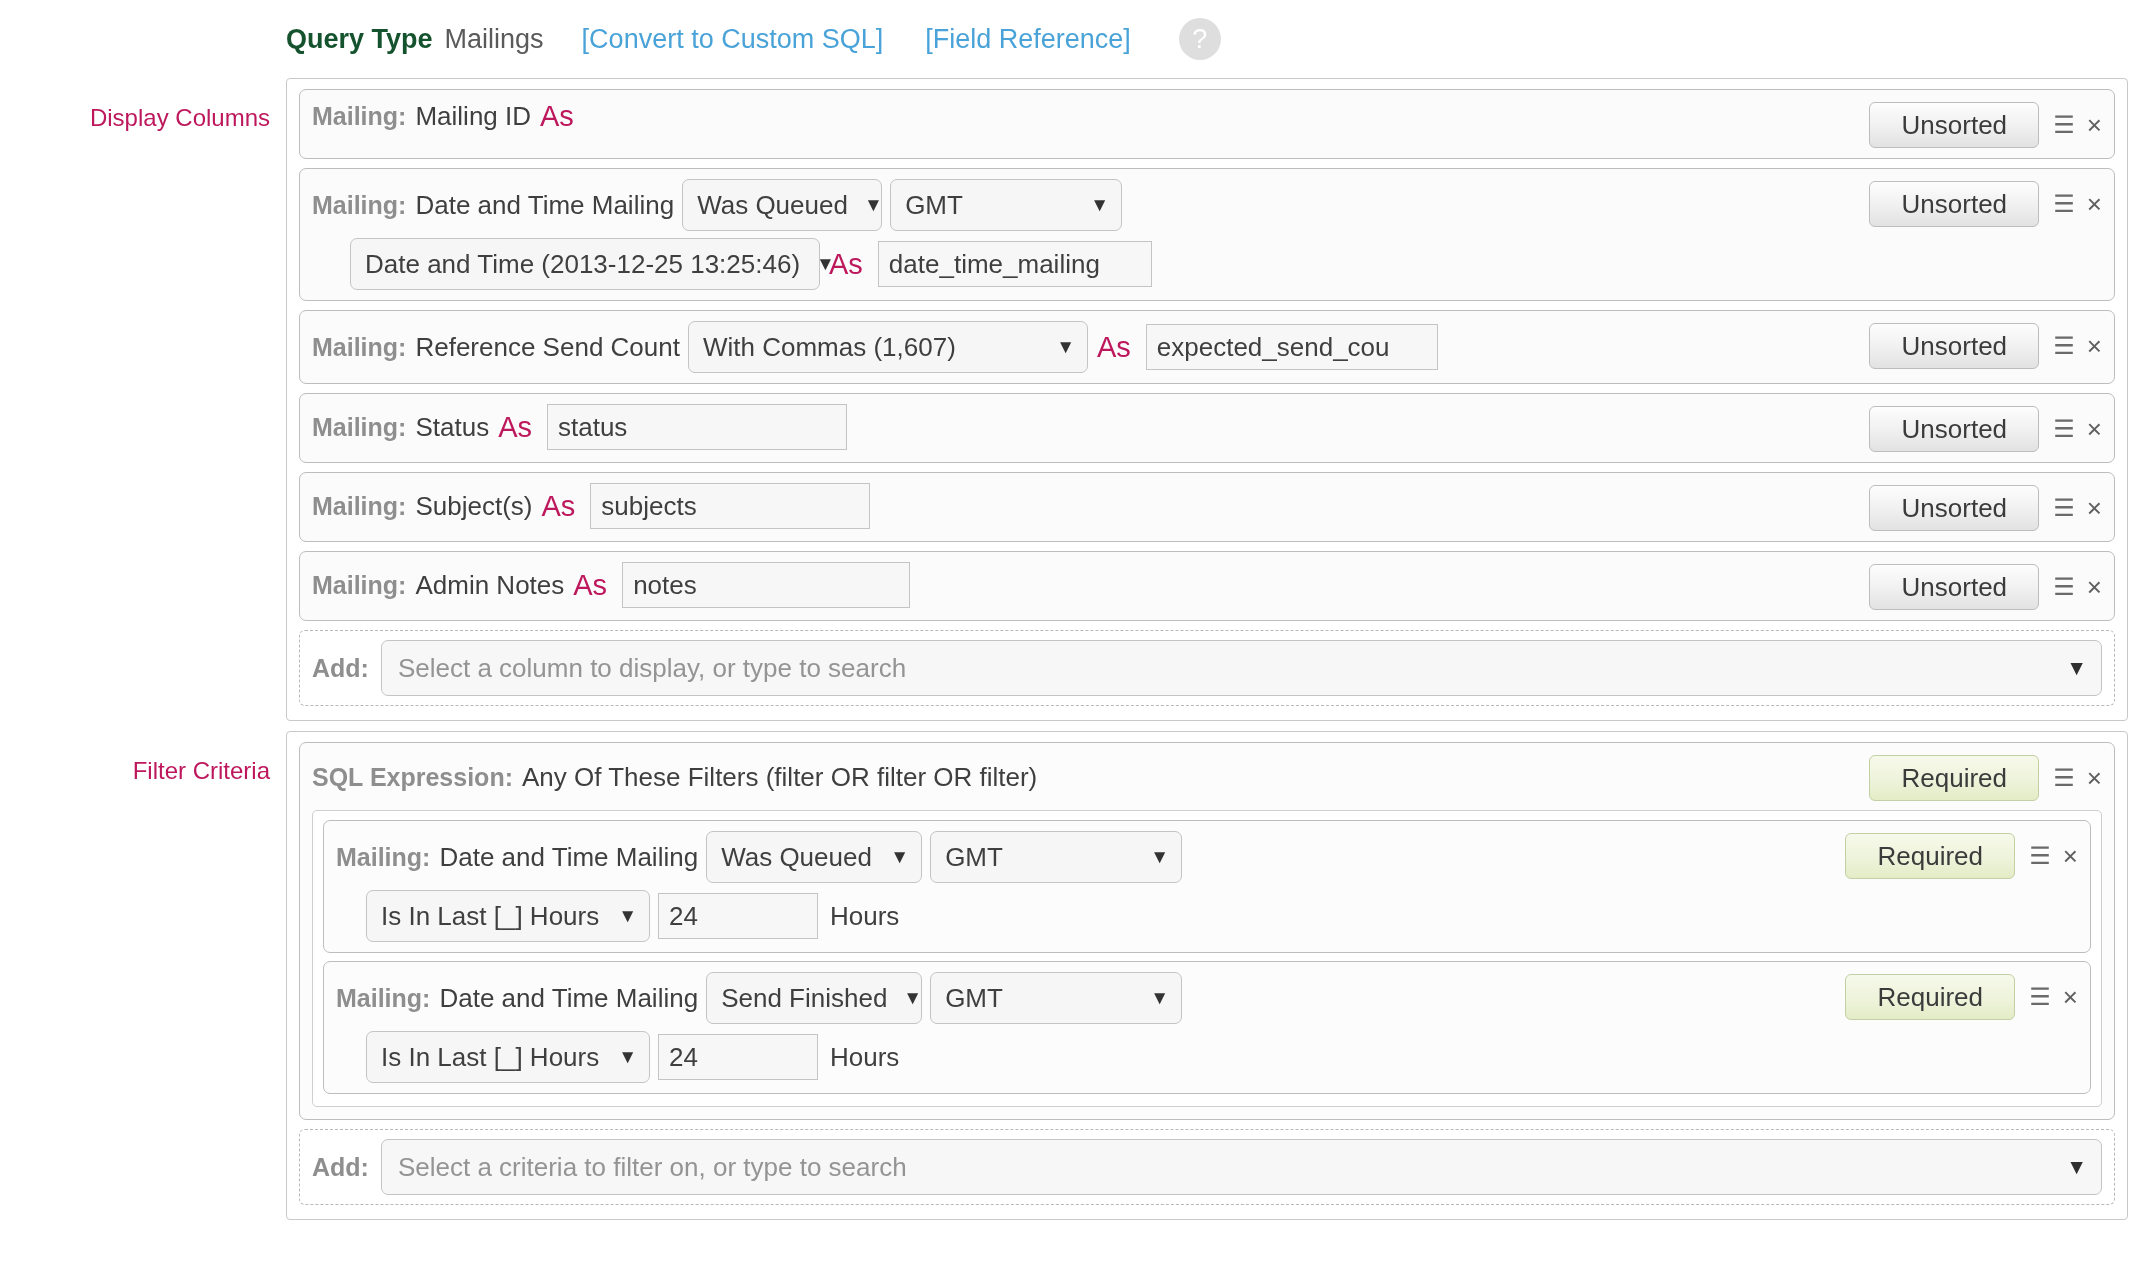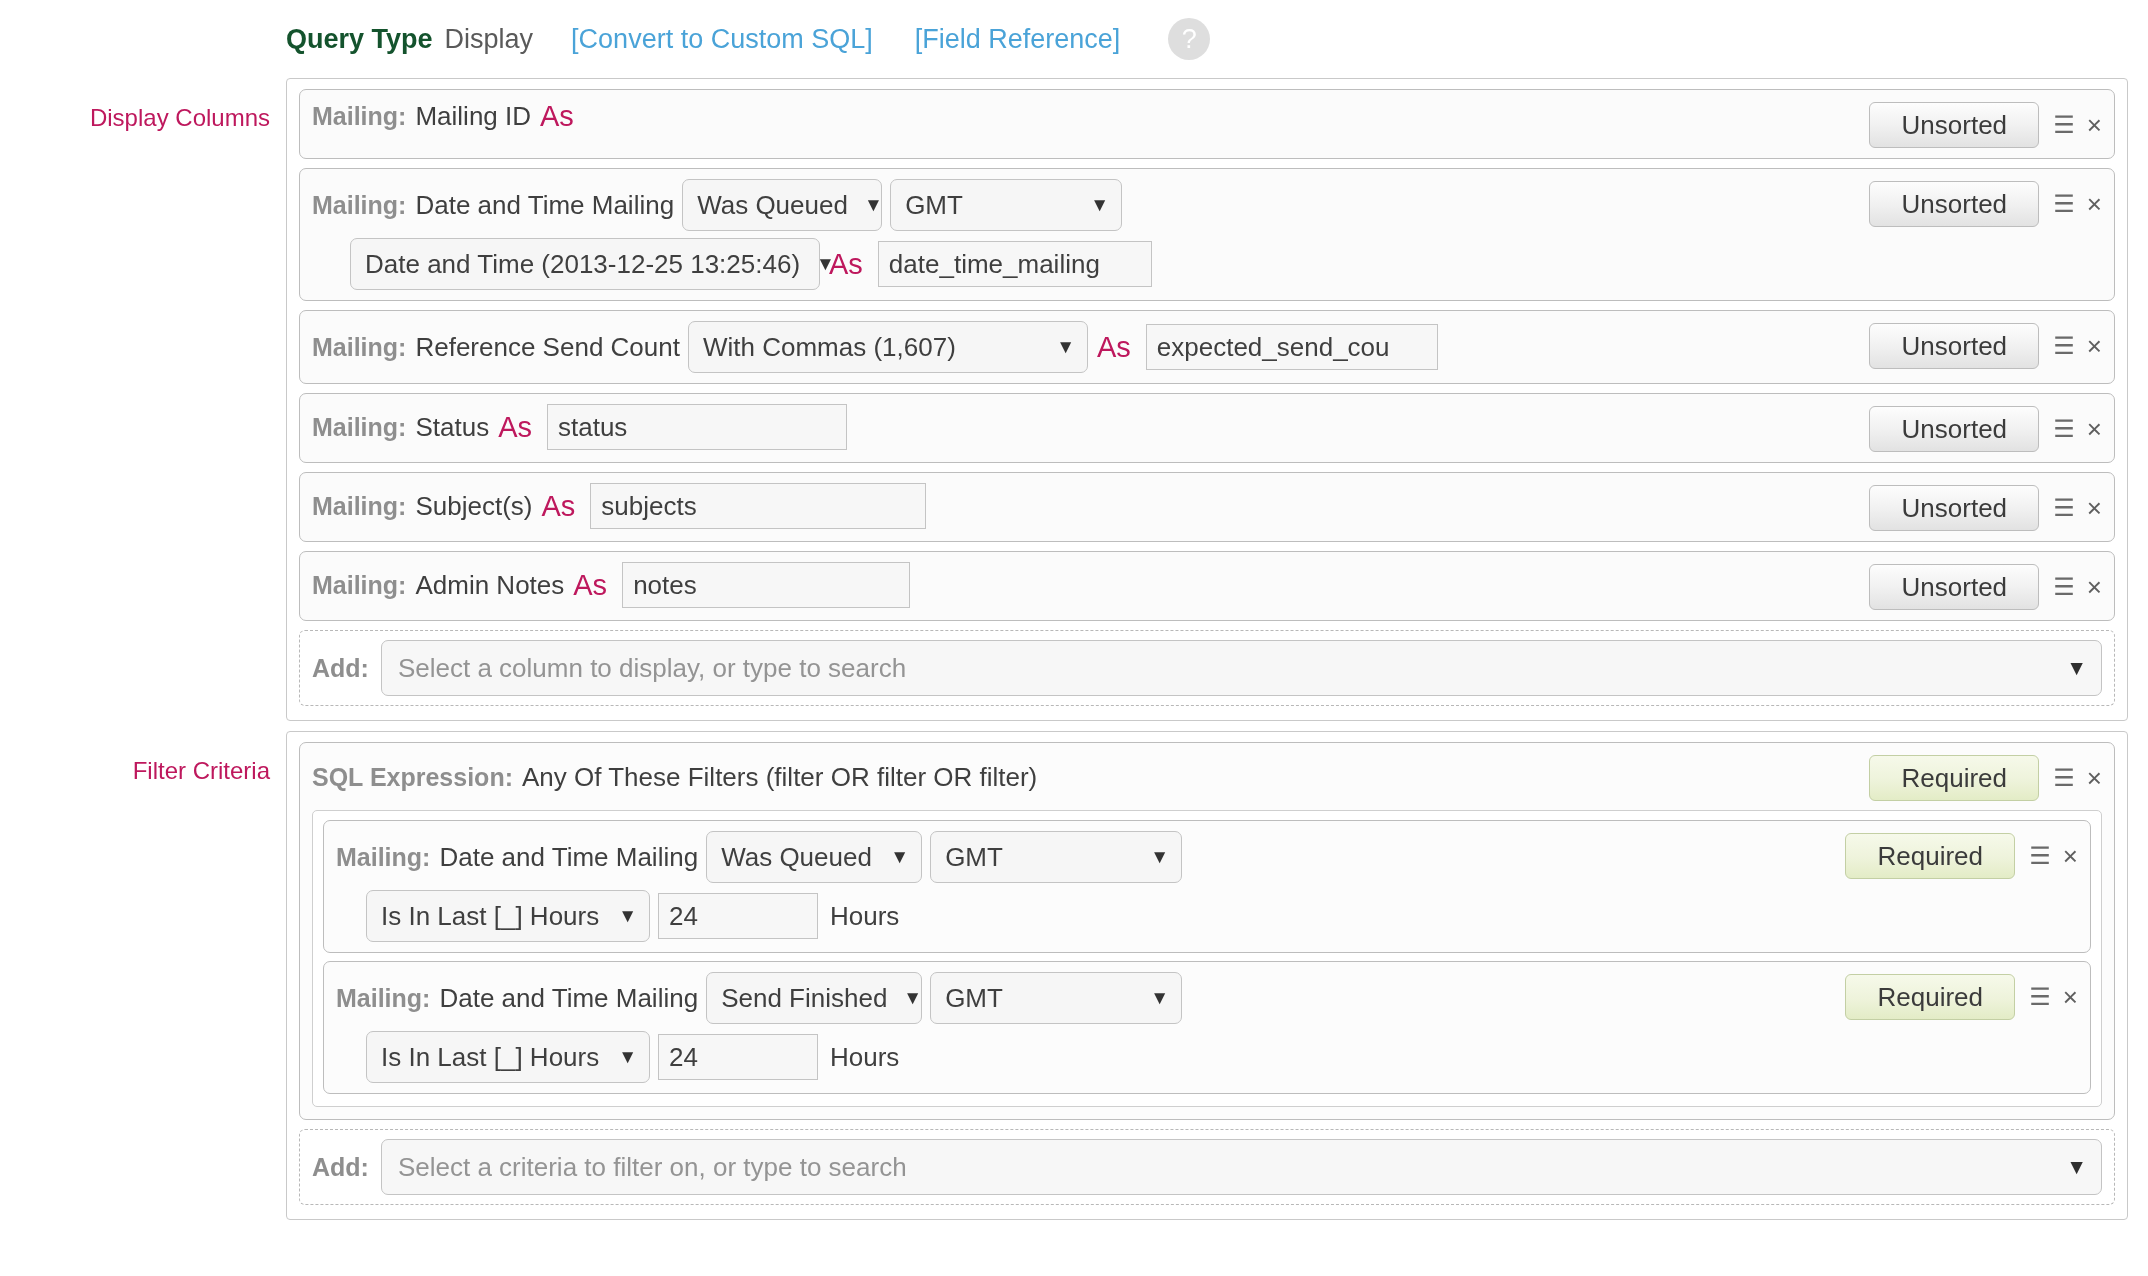--- a/index.html
+++ b/index.html
@@ -159,21 +159,21 @@
     padding: 5px 10px;
     height: 46px;
     border-radius: 0;
     outline: none;
     margin-left: 6px;
   }
   .txt-input.w-alias  { width: 288px; }
   .txt-input.w-alias2 { width: 274px; }
   .txt-input.w-alias3 { width: 292px; }
   .txt-input.w-alias4 { width: 300px; }
-  .txt-input.w-alias5 { width: 336px; }
+  .txt-input.w-alias5 { width: 280px; }
   .txt-input.w-num    { width: 160px; margin-left: 8px; }
 
   
   .sel {
     display: inline-flex;
     align-items: center;
     justify-content: space-between;
     border: 1px solid #c4c4c4;
     background: #f6f6f6;
     border-radius: 7px;
@@ -297,21 +297,21 @@
   .expr-children .row-card {
     background: #fcfcfc;
     margin-bottom: 8px;
   }
 </style>
 </head>
 <body>
 
 <div class="header">
   <span class="header-label">Query Type</span>
-  <span class="header-value">Display</span>
+  <span class="header-value">Mailings</span>
   <span class="header-link">[Convert to Custom SQL]</span>
   <span class="header-link">[Field Reference]</span>
   <span class="help-icon">?</span>
 </div>
 
 <div class="section">
   <div class="section-label">Display Columns</div>
   <div class="panel">
 
     <div class="row-card">

